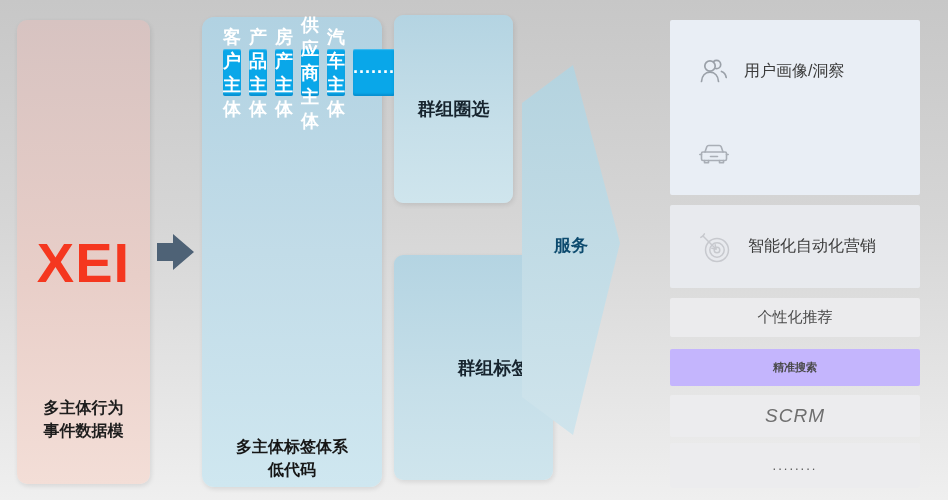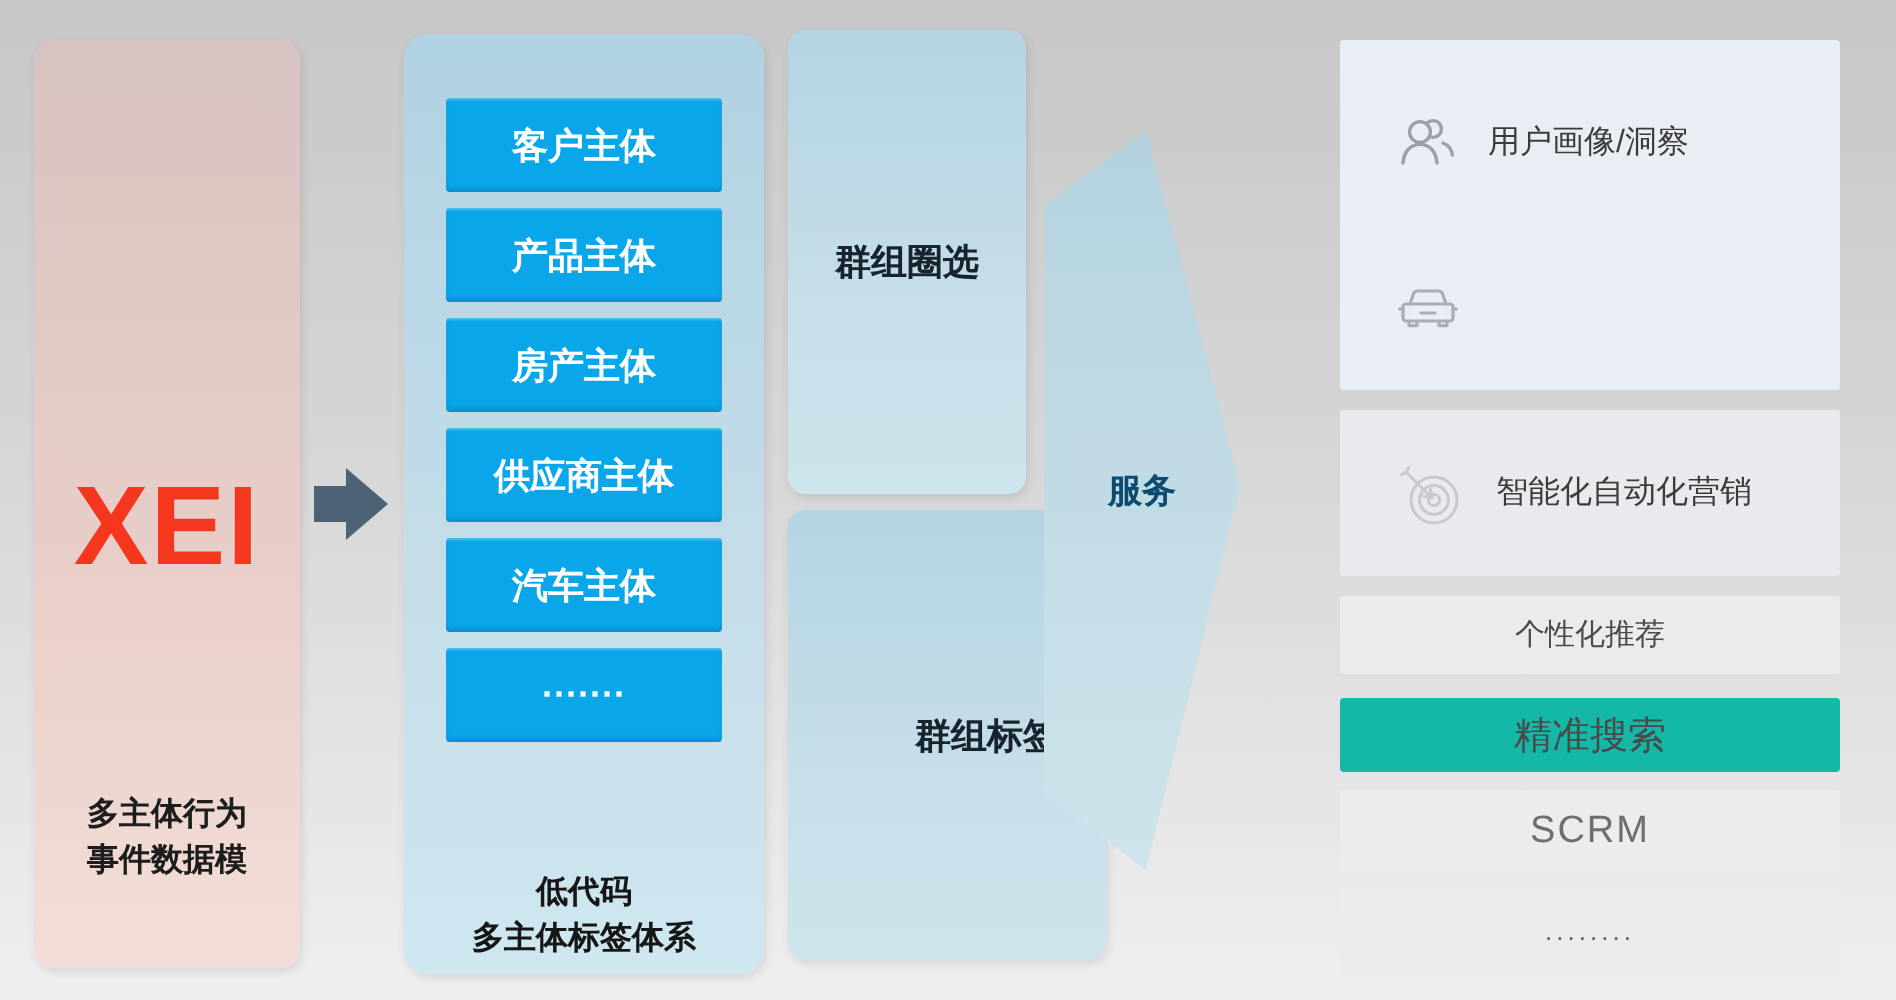--- a/index.html
+++ b/index.html
@@ -23,61 +23,61 @@
 
   
   .arrow-small{left:157px;top:231px;width:38px;height:42px;}
 
   
   .panel-tags{
     left:202px;top:17px;width:180px;height:470px;border-radius:12px;
     background:linear-gradient(180deg,#b1d2e2 0%,#c2dce8 50%,#cfe7f0 100%);
     box-shadow:1px 2px 5px rgba(0,0,0,.10);
   }
-  .tag-col{left:21px;top:32px;width:138px;display:flex;flex-direction:column;gap:8px;}
+  .tag-col{left:21px;top:32px;width:138px;display:flex;flex-direction:row;gap:8px;}
   .tag-box{
     height:47px;background:#09a7e9;border-radius:2px;
     display:flex;align-items:center;justify-content:center;
     color:#ffffff;font-size:18px;font-weight:bold;
     box-shadow:inset 0 -2px 2px rgba(0,80,140,.25), inset 0 1px 1px rgba(255,255,255,.25);
   }
   .tag-cap{left:0;right:0;top:418px;text-align:center;
     font-size:16px;font-weight:bold;color:#161616;line-height:1.45;}
 
   
   .panel-group{
     width:119px;border-radius:9px;
     background:linear-gradient(180deg,#b4d4e2 0%,#c6dfe9 60%,#cfe5ed 100%);
     box-shadow:1px 2px 5px rgba(0,0,0,.10);
     display:flex;align-items:center;justify-content:center;
     font-size:18px;font-weight:bold;color:#17242e;
   }
-  .pg1{left:394px;top:15px;height:232px;}
+  .pg1{left:394px;top:15px;height:188px;}
   .pg2{left:394px;top:255px;height:225px;padding-left:40px;}
 
   
   .arrow-big{left:520px;top:63px;width:102px;height:374px;}
   .arrow-big-label{
     left:520px;top:63px;width:102px;height:374px;
     display:flex;align-items:center;justify-content:center;
     padding-bottom:10px;box-sizing:border-box;
     font-size:17px;font-weight:bold;color:#0c4a6e;
   }
 
   
   .out{left:670px;width:250px;box-sizing:border-box;border-radius:2px;}
   .out-icon{display:flex;align-items:center;gap:14px;padding-left:26px;
     font-size:16px;color:#3b3b3b;}
   .out-center{display:flex;align-items:center;justify-content:center;color:#4a4a4a;}
   .o1{top:20px;height:102px;background:#e9eef5;}
   .o2{top:113px;height:82px;background:#e9eef5;}
   .o3{top:205px;height:83px;background:#e8eaee;}
   .o4{top:298px;height:39px;background:#ebebed;font-size:15px;}
-  .o5{top:349px;height:37px;background:#14b8a6;font-size:19px;}
-  .o6{top:395px;height:42px;background:#ececee;font-size:19px;color:#6e6e6e;letter-spacing:1px;}
+  .o5{top:349px;height:37px;background:#c4b5fd;font-size:11px;font-weight:bold;}
+  .o6{top:395px;height:42px;background:#ececee;font-size:19px;color:#6e6e6e;letter-spacing:1px;font-style:italic;}
   .o7{top:443px;height:45px;background:#ececee;font-size:13px;color:#5a5a5a;letter-spacing:2px;}
   .icon-wrap{flex:0 0 auto;display:flex;align-items:center;justify-content:center;}
   svg{display:block;}
 </style>
 </head>
 <body>
 
 <div class="abs panel-left">
   <div class="abs xei">XEI</div>
   <div class="abs left-cap">
@@ -95,22 +95,22 @@
 <div class="abs panel-tags">
   <div class="abs tag-col">
     <div class="tag-box">客户主体</div>
     <div class="tag-box">产品主体</div>
     <div class="tag-box">房产主体</div>
     <div class="tag-box">供应商主体</div>
     <div class="tag-box">汽车主体</div>
     <div class="tag-box">·······</div>
   </div>
   <div class="abs tag-cap">
+    <div>多主体标签体系</div>
     <div>低代码</div>
-    <div>多主体标签体系</div>
   </div>
 </div>
 
 <div class="abs panel-group pg1">
   <span>群组圈选</span>
 </div>
 <div class="abs panel-group pg2">
   <span>群组标签</span>
 </div>
 

